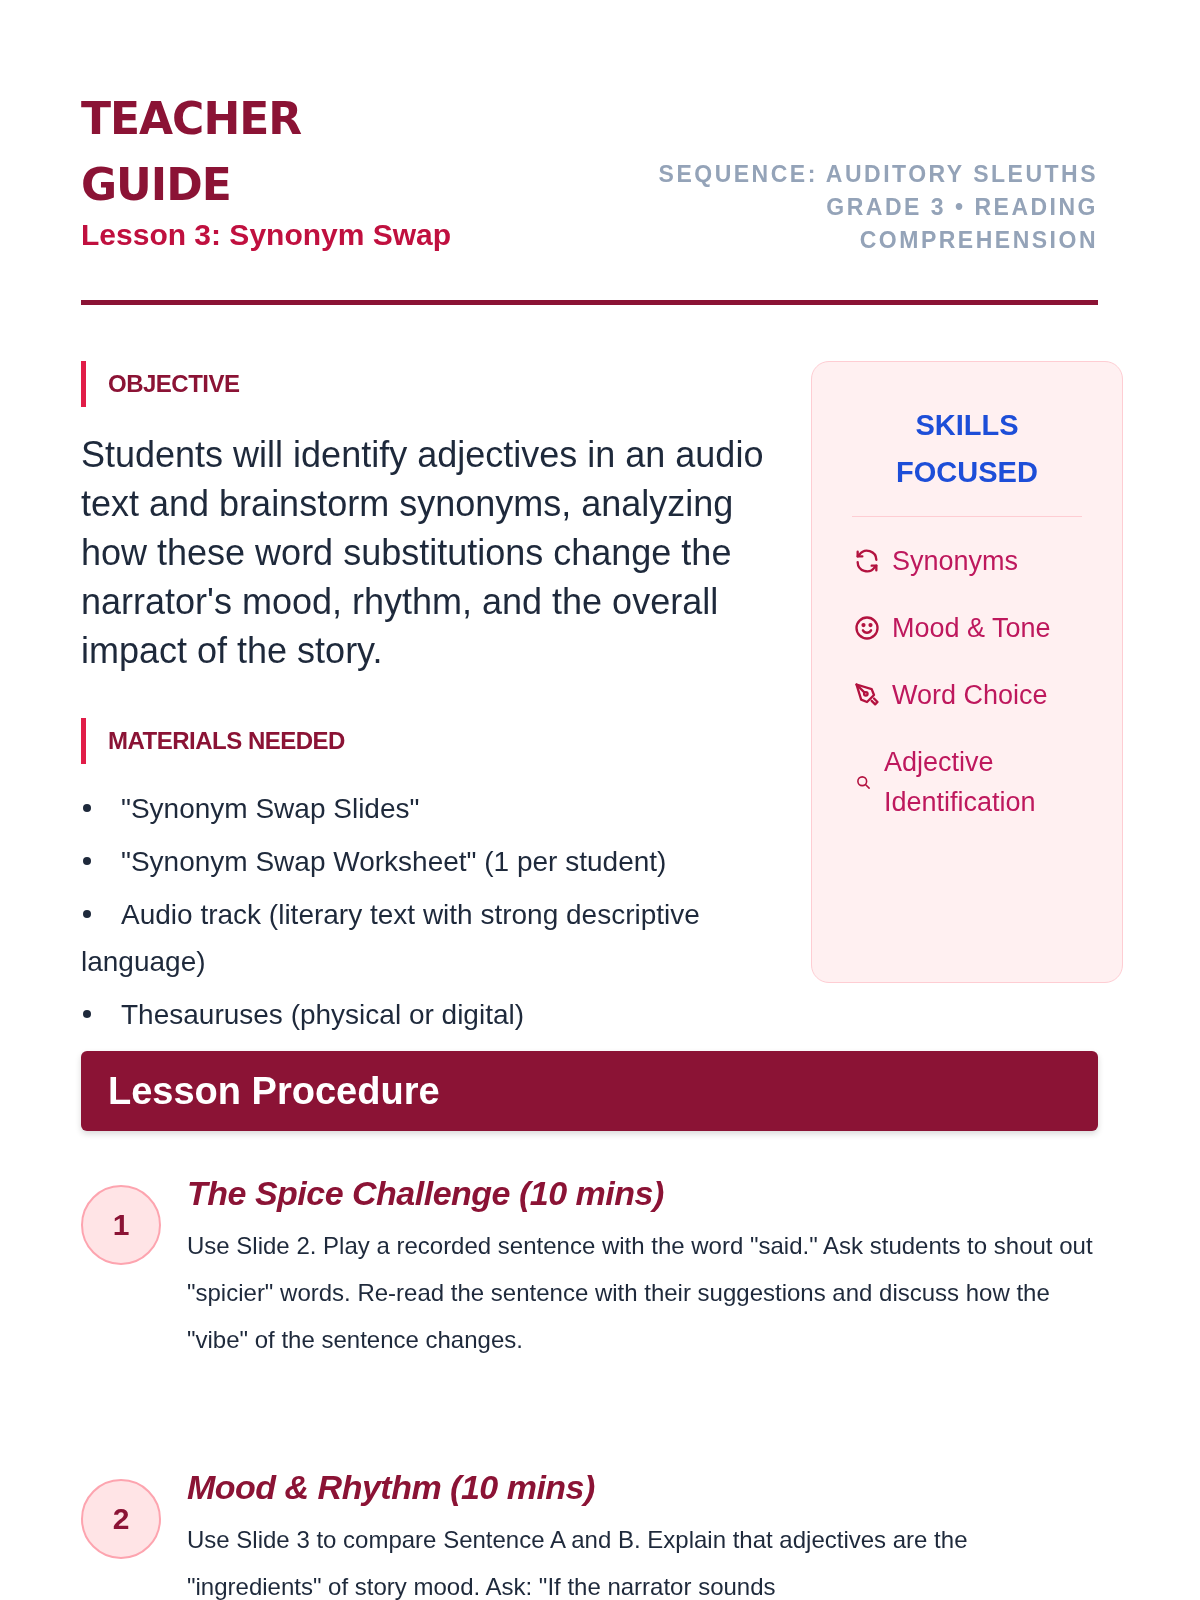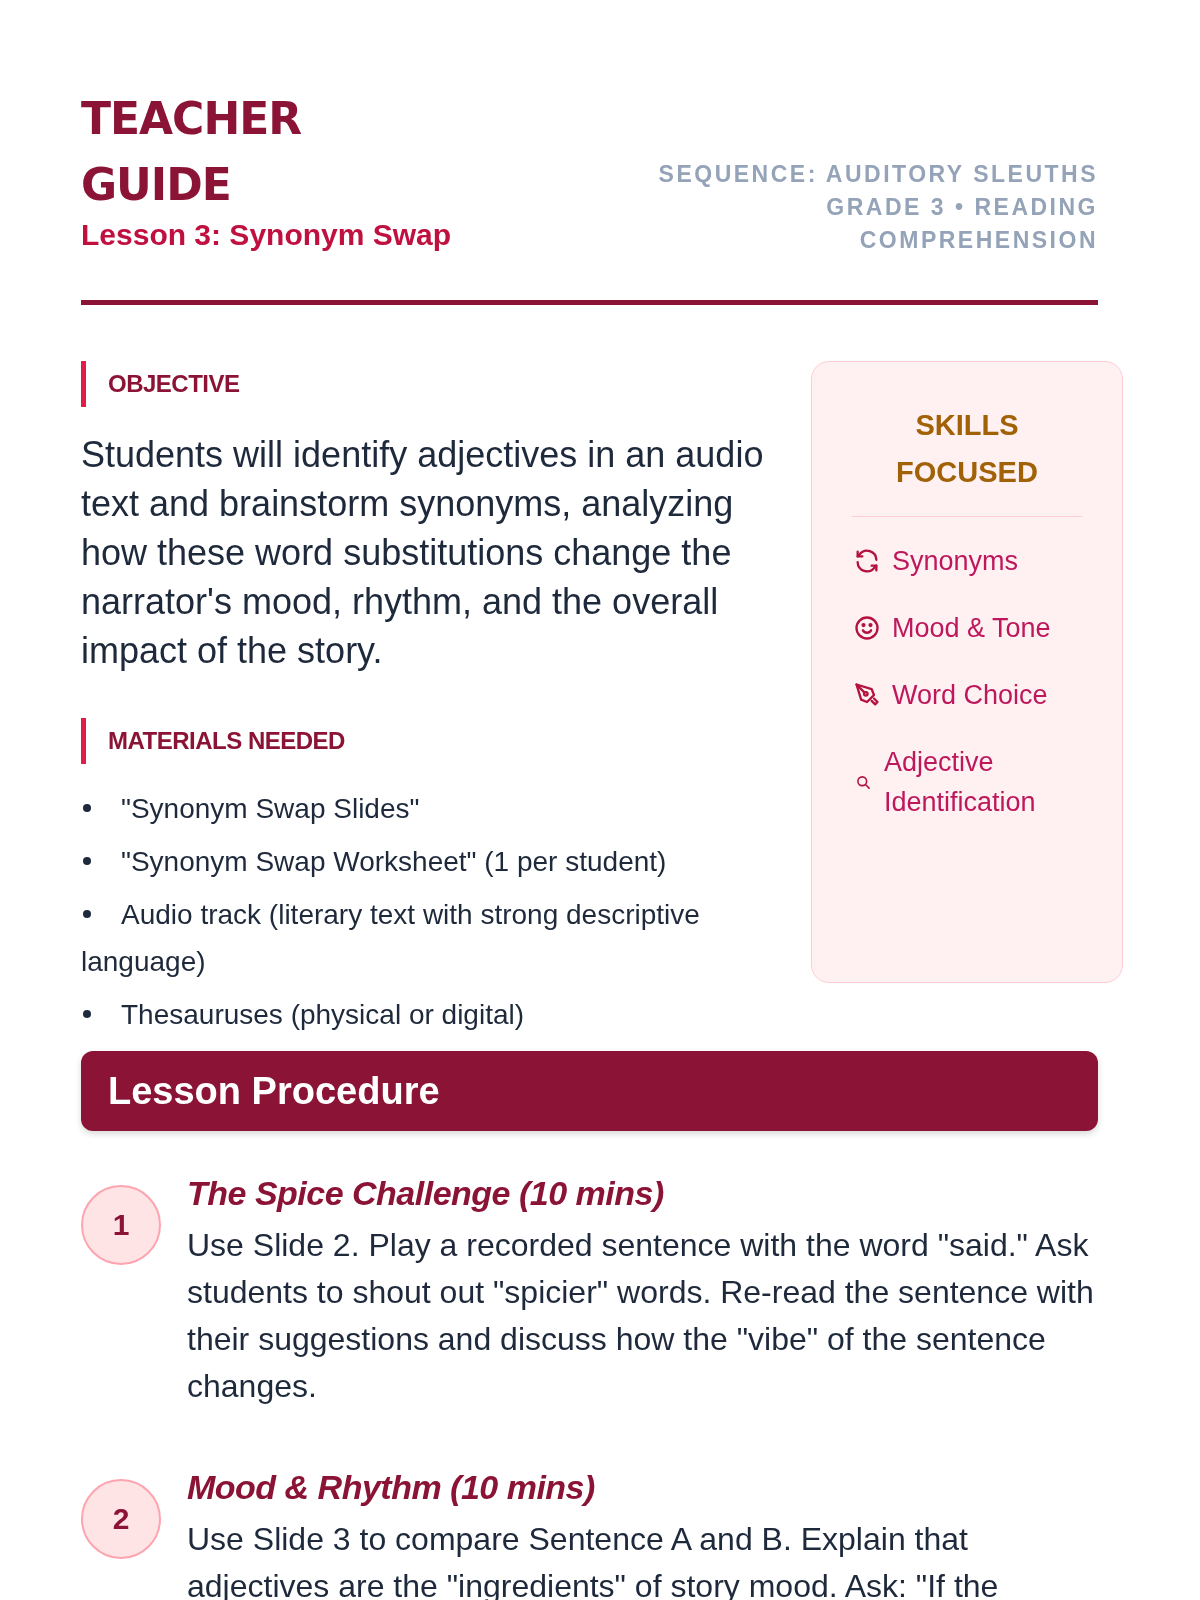--- a/index.html
+++ b/index.html
@@ -21,36 +21,36 @@
     .section-heading .bar { width: 5px; height: 46px; background: #e11d48; margin-right: 22px; }
     .section-heading h2 { font-size: 24px; font-weight: 700; color: #8b1335; letter-spacing: -0.5px; }
     .objective-text { margin-top: 22px; font-size: 36px; line-height: 49px; color: #1e293b; }
     .materials { margin-top: 42px; }
     .materials ul { list-style: none; margin-top: 20px; }
     .materials li { font-size: 28px; line-height: 47px; margin-bottom: 6px; color: #1e293b; }
     .materials li .dot { display: inline-block; width: 8px; height: 8px; background: #1e293b; border-radius: 50%; margin: 0 30px 6px 2px; vertical-align: middle; }
 
     
     .skills { position: absolute; left: 811px; top: 361px; width: 312px; height: 622px; background: #fff0f1; border: 1.5px solid #fecdd3; border-radius: 18px; padding: 40px 40px 0 40px; }
-    .skills h3 { text-align: center; font-size: 29px; font-weight: 700; color: #a16207; line-height: 47px; text-transform: uppercase; }
+    .skills h3 { text-align: center; font-size: 29px; font-weight: 700; color: #1d4ed8; line-height: 47px; text-transform: uppercase; }
     .skills .divider { height: 1px; background: #fecdd3; margin: 20px 0 24px 0; }
     .skill { display: flex; align-items: center; color: #be185d; font-size: 27px; margin-bottom: 27px; line-height: 40px; }
     .skill .icon { width: 30px; height: 30px; margin-right: 10px; flex-shrink: 0; display: flex; align-items: center; justify-content: center; }
     .skill .icon svg { width: 28px; height: 28px; }
     .skill.small-icon .icon svg { width: 15px; height: 15px; }
     .skill.small-icon .icon { width: 22px; margin-right: 10px; }
 
     
-    .proc-bar { position: absolute; left: 81px; right: 102px; top: 1051px; height: 80px; background: #8b1335; border-radius: 12px; box-shadow: 0 3px 6px rgba(0,0,0,0.15); padding-left: 27px; display: flex; align-items: center; }
+    .proc-bar { position: absolute; left: 81px; right: 102px; top: 1051px; height: 80px; background: #8b1335; border-radius: 6px; box-shadow: 0 3px 6px rgba(0,0,0,0.15); padding-left: 27px; display: flex; align-items: center; }
     .proc-bar h2 { color: #ffffff; font-size: 38px; font-weight: 700; }
     .step { position: absolute; left: 81px; right: 102px; }
     .step .num { position: absolute; left: 0; top: 17px; width: 80px; height: 80px; border-radius: 50%; background: #ffe4e6; border: 2.5px solid #fda4af; display: flex; align-items: center; justify-content: center; color: #8b1335; font-size: 30px; font-weight: 700; }
     .step .body { margin-left: 106px; }
     .step h3 { font-style: italic; font-weight: 700; color: #8b1335; font-size: 34px; line-height: 50px; letter-spacing: -0.5px; }
-    .step p { font-size: 32px; line-height: 47px; color: #1e293b; margin-top: 4px; }
+    .step p { font-size: 24px; line-height: 47px; color: #1e293b; margin-top: 4px; }
     .step-1 { top: 1168px; }
     .step-2 { top: 1462px; }
   </style>
 </head>
 <body>
 
 <div class="page">
 
   <div class="header">
     <h1 class="title">

